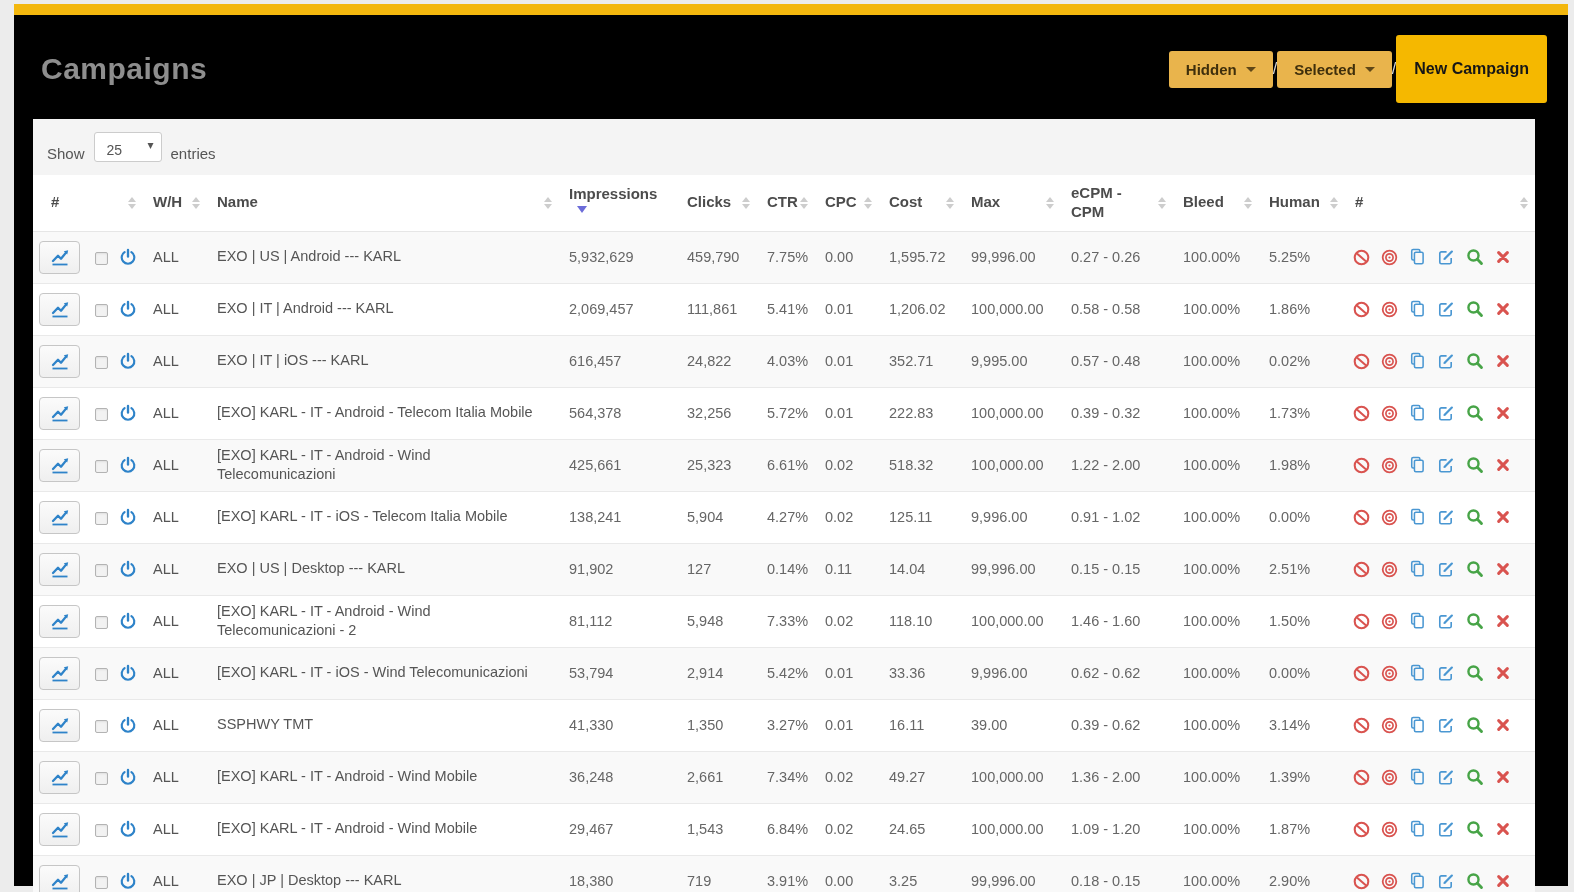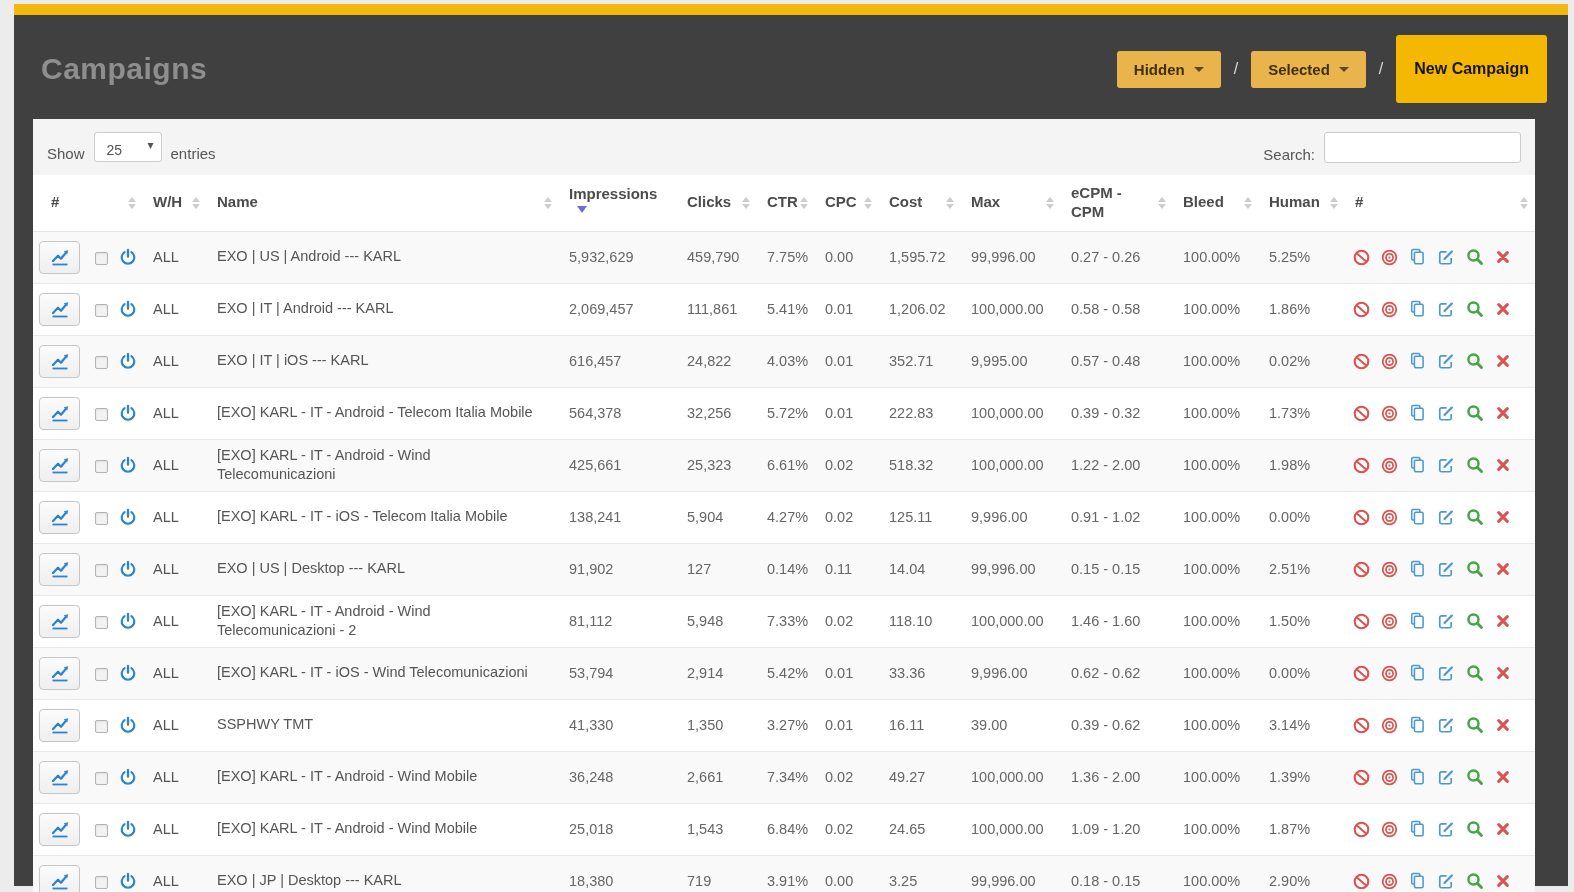--- a/index.html
+++ b/index.html
@@ -5,34 +5,34 @@
   * { box-sizing: border-box; }
   html,body { margin:0; padding:0; }
   body {
     width:1574px; height:892px; overflow:hidden;
     background:#ececec;
     font-family:"Liberation Sans", sans-serif;
     color:#666;
   }
   .card {
     position:absolute; left:14px; right:6px; top:4px; bottom:6px;
-    background:#404040;
+    background:#000000;
     border-top:11px solid #f3b70e;
   }
   .card-inner { padding:0 19px; }
 
   
   .page-header {
     display:flex; justify-content:space-between; align-items:center;
     padding:20px 2px 16px 8px;
   }
   .page-title {
     font-size:30px; font-weight:600; color:#8e8e8e; letter-spacing:.5px;
   }
-  .toolbar { display:flex; align-items:center; gap:13px; }
+  .toolbar { display:flex; align-items:center; }
   .btn {
     border:none; border-radius:3px; cursor:pointer;
     font-family:"Liberation Sans", sans-serif;
     display:inline-flex; align-items:center;
   }
   .btn-amber {
     background:#e9b44c; color:#3f2f0c;
     font-size:15px; font-weight:600;
     padding:10px 17px;
   }
@@ -186,24 +186,20 @@
     <div class="table-controls">
       <div class="controls-left">
         <span class="ctrl-label">Show</span>
         <span class="select-wrap">
           <select class="entries-select">
             <option>25</option>
           </select>
         </span>
         <span class="ctrl-label">entries</span>
       </div>
-      <div class="controls-right">
-        <span class="ctrl-label">Search:</span>
-        <input type="text" class="search-input" value="" style="">
-      </div>
     </div>
 
     <table class="campaigns">
       <colgroup>
         <col class="w-graph">
           <col class="w-check">
           <col class="w-power">
           <col class="w-wh">
         <col class="w-name">
           <col class="w-impr">
@@ -1143,21 +1139,21 @@
     <td class="c-power">
       <span class="icon-btn">
         <svg width="18" height="18" viewBox="0 0 20 20">
           <path d="M10 2.2 V9.4" stroke="#2e83c9" stroke-width="2.6" stroke-linecap="round" fill="none"></path>
           <path d="M6.2 4.6 a7 7 0 1 0 7.6 0" stroke="#2e83c9" stroke-width="2.4" stroke-linecap="round" fill="none"></path>
         </svg>
       </span>
     </td>
     <td class="c-wh">ALL</td>
     <td class="c-name">[EXO] KARL - IT - Android - Wind Mobile</td>
-    <td>25,018</td>
+    <td>29,467</td>
     <td>1,543</td>
     <td>6.84%</td>
     <td>0.02</td>
     <td>24.65</td>
     <td>100,000.00</td>
     <td>1.09 - 1.20</td>
     <td>100.00%</td>
     <td>1.87%</td>
     <td class="c-actions">
       <span class="icon-btn">

